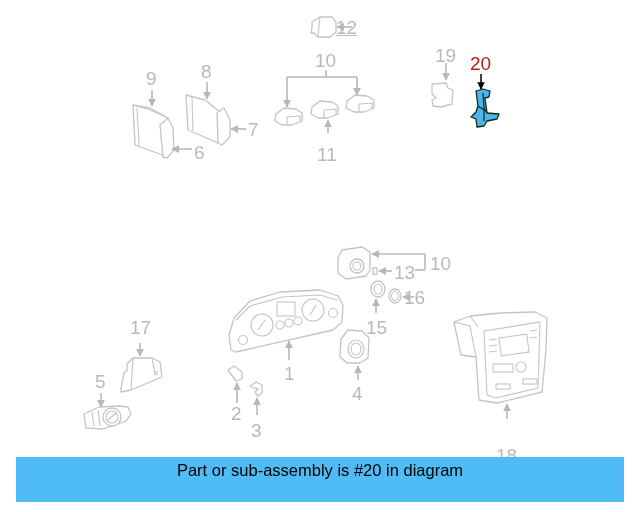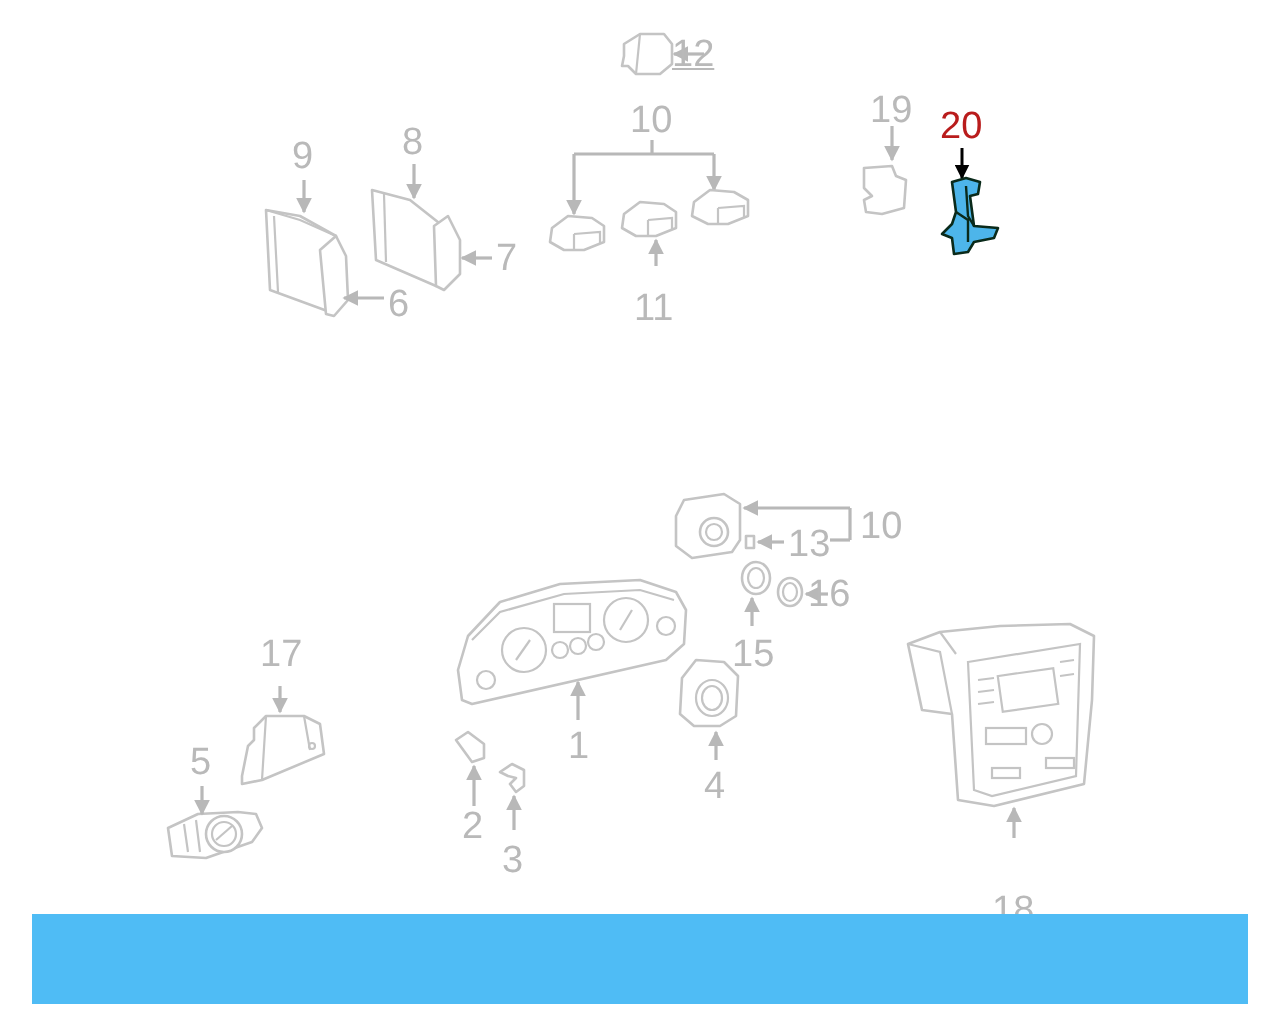--- a/index.html
+++ b/index.html
@@ -264,13 +264,14 @@
 <span class="callout" style="left:366px; top:318px;text-align:center;">15</span>
 <span class="callout" style="left:130px; top:318px;">17</span>
 <span class="callout" style="left:284px; top:364px;">1</span>
 <span class="callout" style="left:352px; top:384px;">4</span>
 <span class="callout" style="left:95px; top:372px;">5</span>
 <span class="callout" style="left:231px; top:404px;">2</span>
 <span class="callout" style="left:251px; top:421px;">3</span>
 <span class="callout" style="left:496px; top:446px;">18</span>
 
 <div id="banner">
+  <div>Part or sub-assembly is #20 in diagram</div>
 </div>
 
 </body></html>

